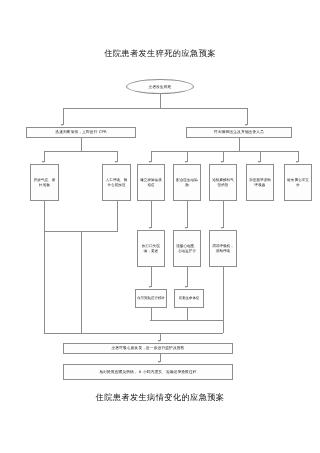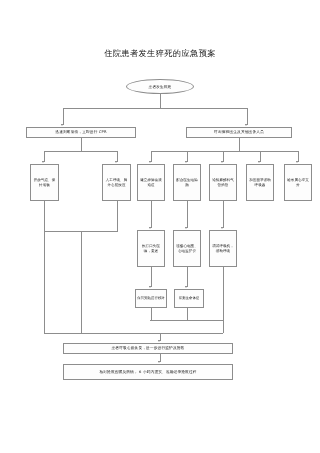--- a/index.html
+++ b/index.html
@@ -217,14 +217,15 @@
     <span>患者呼吸心跳恢复，进一步进行监护及抢救</span>
   </div>
 
   <div class="ln vl" style="left:159.6px; top:354px; height:8px;"></div>
   <div class="arrow" style="left:158px; top:361px;"></div>
 
   <div class="node wide" style="left:63px; top:364px; width:170px; height:16px;">
     <span>核对抢救医嘱及药物，    6 小时内据实、准确记录抢救过程</span>
   </div>
 
+  <div class="doc-title" id="title-bottom">住院患者发生病情变化的应急预案</div>
 
 </div>
 
 </body></html>

